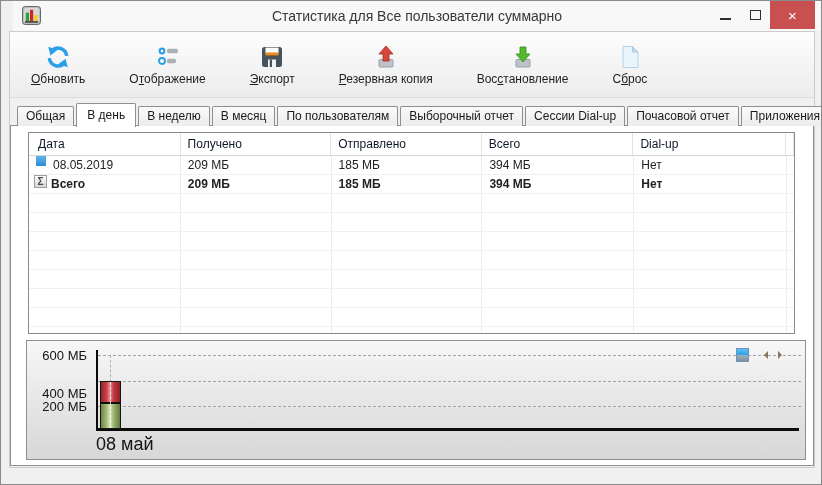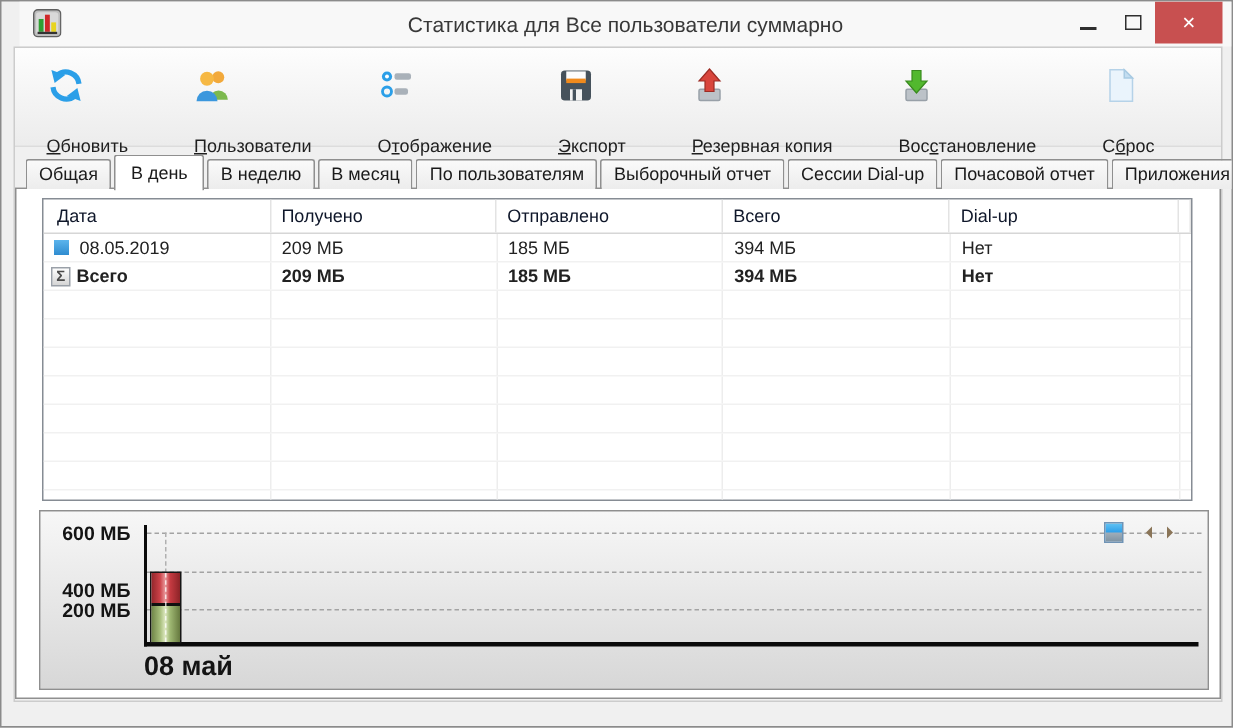--- a/index.html
+++ b/index.html
@@ -20,22 +20,22 @@
   .btn-close { right:6px; width:45px; background:#c85050; color:#fff; font-size:15px; }
   .min-glyph { width:11px; height:2px; background:#2f2f2f; margin-top:8px; }
   .max-glyph { width:11px; height:10px; border:1.5px solid #2f2f2f; background:transparent; }
   
   .main-panel { position:absolute; left:8px; top:30px; width:806px; height:437px;
                 background:#f0f0f0; border:1px solid #cccccc; }
   
   .toolbar { position:absolute; left:0; right:0; top:0; height:66px;
              background:linear-gradient(#fdfdfd,#ececec); border-bottom:1px solid #dcdcdc;
              display:flex; align-items:flex-start; padding:10px 0 0 16px; }
-  .tbtn { display:flex; flex-direction:column; margin-right:34px;
-          padding:1px 5px; cursor:default;gap:18px; }
+  .tbtn { display:flex; flex-direction:column; align-items:center; margin-right:34px;
+          padding:1px 5px; cursor:default; }
   .ticon { height:27px; display:flex; align-items:center; }
   .tlabel { margin-top:2px; font-size:12px; color:#1f1f1f; white-space:nowrap; }
   .tlabel u { text-decoration:underline; }
   
   .tabstrip { position:absolute; left:7px; top:70px; height:24px; display:flex; align-items:flex-end; z-index:2; }
   .tab { height:20px; line-height:19px; padding:0 8px; margin-right:2px;
          background:linear-gradient(#fafafa,#ececec); border:1px solid #8f8f8f; border-bottom:none;
          border-radius:2px 2px 0 0; font-size:12px; color:#1a1a1a; cursor:default; white-space:nowrap; }
   .tab.active { height:24px; line-height:23px; background:#fff; margin-bottom:-1px; padding:0 10px; }
   .tab-page { position:absolute; left:0; right:0; top:93px; bottom:1px;
@@ -43,28 +43,28 @@
   
   .grid-table { position:absolute; left:17px; top:6px; width:767px; height:202px;
                 border:1px solid #868c94; background:#fff; overflow:hidden; }
   .trow { display:flex; height:19px; line-height:18px; border-bottom:1px solid #f1f1f1; }
   .theader { height:23px; line-height:22px; border-bottom:1px solid #d6d6d6; color:#0f172a; }
   .tcell { border-right:1px solid #ededed; padding-left:7px; overflow:hidden; white-space:nowrap; }
   .theader .tcell { border-right:1px solid #e3e3e3; }
   .c0 { width:153px; } .c1 { width:152px; } .c2 { width:152px; } .c3 { width:153px; }
   .c4 { width:154px; } .cf { flex:1; border-right:none; }
   .row-bold { font-weight:bold; }
-  .cell-flex { display:flex; align-items:center; }
+  .cell-flex { display:flex; }
   .sq-blue { width:10px; height:10px; background:linear-gradient(#5cb4ec,#2f8cd0); margin-right:7px; flex:none; }
   .sigma-badge { width:13px; height:13px; margin:0 4px 0 -2px; flex:none;
                  background:linear-gradient(#fdfdfd,#d5d5d5); border:1px solid #9aa0a8;
                  font-size:10px; font-weight:bold; color:#4a4a4a; text-align:center; line-height:11px; }
   
   .chart-panel { position:absolute; left:15px; top:214px; width:780px; height:120px;
-                 border:1px solid #8f8f8f; background:linear-gradient(#f7f7f7,#d7d7d7);font-weight:bold; }
+                 border:1px solid #8f8f8f; background:linear-gradient(#f7f7f7,#d7d7d7); }
   .ylab { position:absolute; left:4px; width:56px; text-align:right; font-size:13px; color:#141414; }
   .yl0 { top:7px; } .yl1 { top:45px; } .yl2 { top:58px; }
   .gridline { position:absolute; left:71px; right:4px; height:0; border-top:1px dashed #a3a3a3; }
   .g0 { top:14px; } .g1 { top:40px; } .g2 { top:65px; }
   .yaxis { position:absolute; left:69px; top:9px; width:2px; height:81px; background:#0a0a0a; }
   .xaxis { position:absolute; left:69px; right:6px; top:87px; height:3px; background:#0a0a0a; }
   .vdash-bg { position:absolute; left:83px; top:14px; height:27px; border-left:1px dashed #b0b0b0; }
   .bar { position:absolute; left:73px; top:40px; width:21px; height:48px;
          border:1px solid #151515; display:flex; flex-direction:column; z-index:2; }
   .bar-red { height:20px; background:linear-gradient(90deg,#93262b,#cc4249 30%,#e9989b 48%,#c63b42 65%,#8c2327); }
@@ -115,31 +115,20 @@
           <svg width="26" height="26" viewBox="0 0 24 24">
             <path d="M20 11 A8.2 8.2 0 0 0 6.6 5.6" fill="none" stroke="#2b9fe8" stroke-width="3.2"></path>
             <polygon points="3,2.5 5,10.5 11.5,5.5" fill="#2b9fe8"></polygon>
             <path d="M4 13 A8.2 8.2 0 0 0 17.4 18.4" fill="none" stroke="#2b9fe8" stroke-width="3.2"></path>
             <polygon points="21,21.5 19,13.5 12.5,18.5" fill="#2b9fe8"></polygon>
           </svg>
         </span>
         <span class="tlabel"><span></span><u>О</u><span>бновить</span></span>
       </div>
 
-      <div class="tbtn">
-        <span class="ticon">
-          <svg width="26" height="24" viewBox="0 0 26 24">
-            <circle cx="16.5" cy="6.5" r="4" fill="#f2a93b"></circle>
-            <path d="M10.5 21.5 a6.2 6.2 0 0 1 12.4 0 z" fill="#7cb94e"></path>
-            <circle cx="9" cy="7.5" r="4.6" fill="#f6b843"></circle>
-            <path d="M2 22.5 a7 7 0 0 1 14 0 z" fill="#3b97dd"></path>
-          </svg>
-        </span>
-        <span class="tlabel"><span></span><u>П</u><span>ользователи</span></span>
-      </div>
 
       <div class="tbtn">
         <span class="ticon">
           <svg width="24" height="24" viewBox="0 0 24 24">
             <circle cx="6" cy="6" r="3.4" fill="#2b9fe8"></circle>
             <circle cx="6" cy="6" r="1.3" fill="#fff"></circle>
             <rect x="11" y="3.8" width="11" height="4.4" rx="1.6" fill="#a9b1b9"></rect>
             <circle cx="6" cy="16" r="3" fill="none" stroke="#2b9fe8" stroke-width="1.9"></circle>
             <rect x="11" y="13.8" width="9" height="4.4" rx="1.6" fill="#a9b1b9"></rect>
           </svg>

